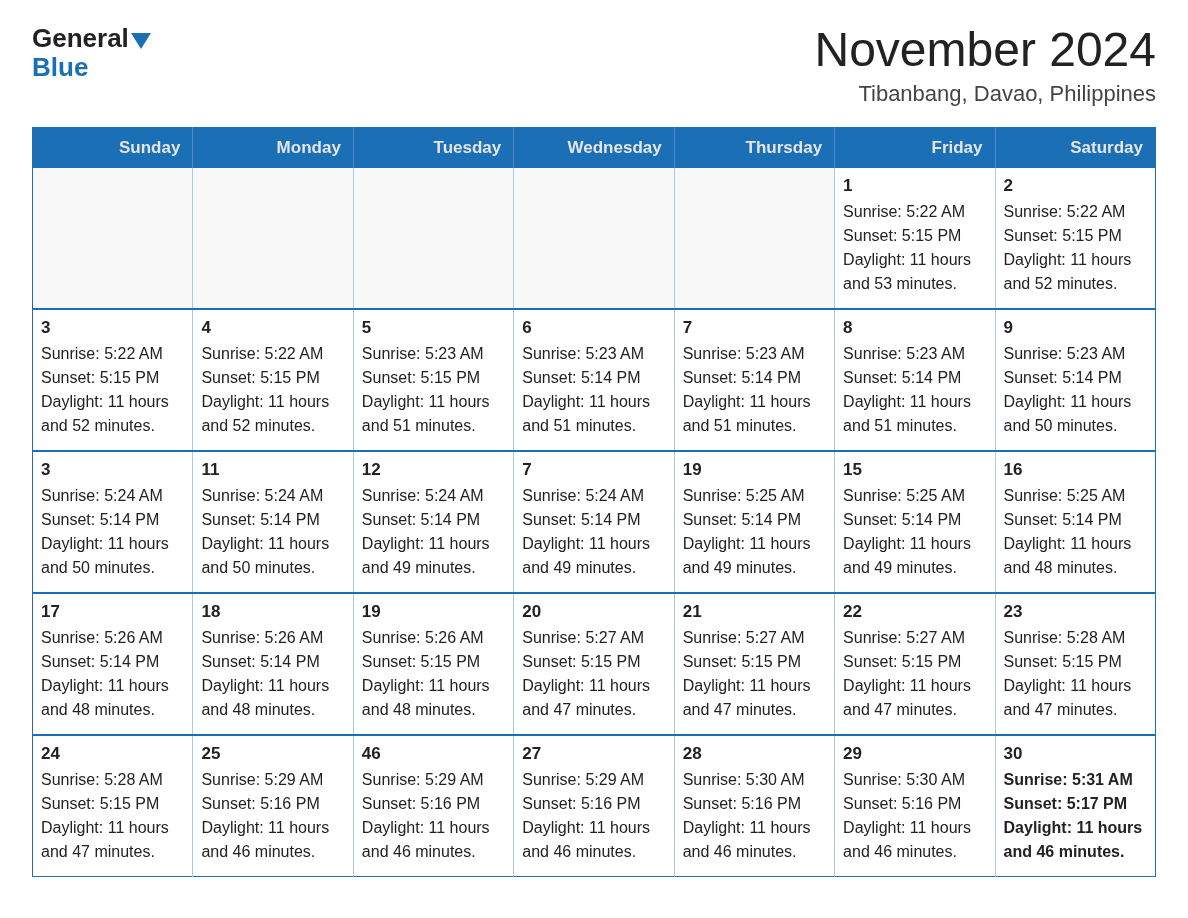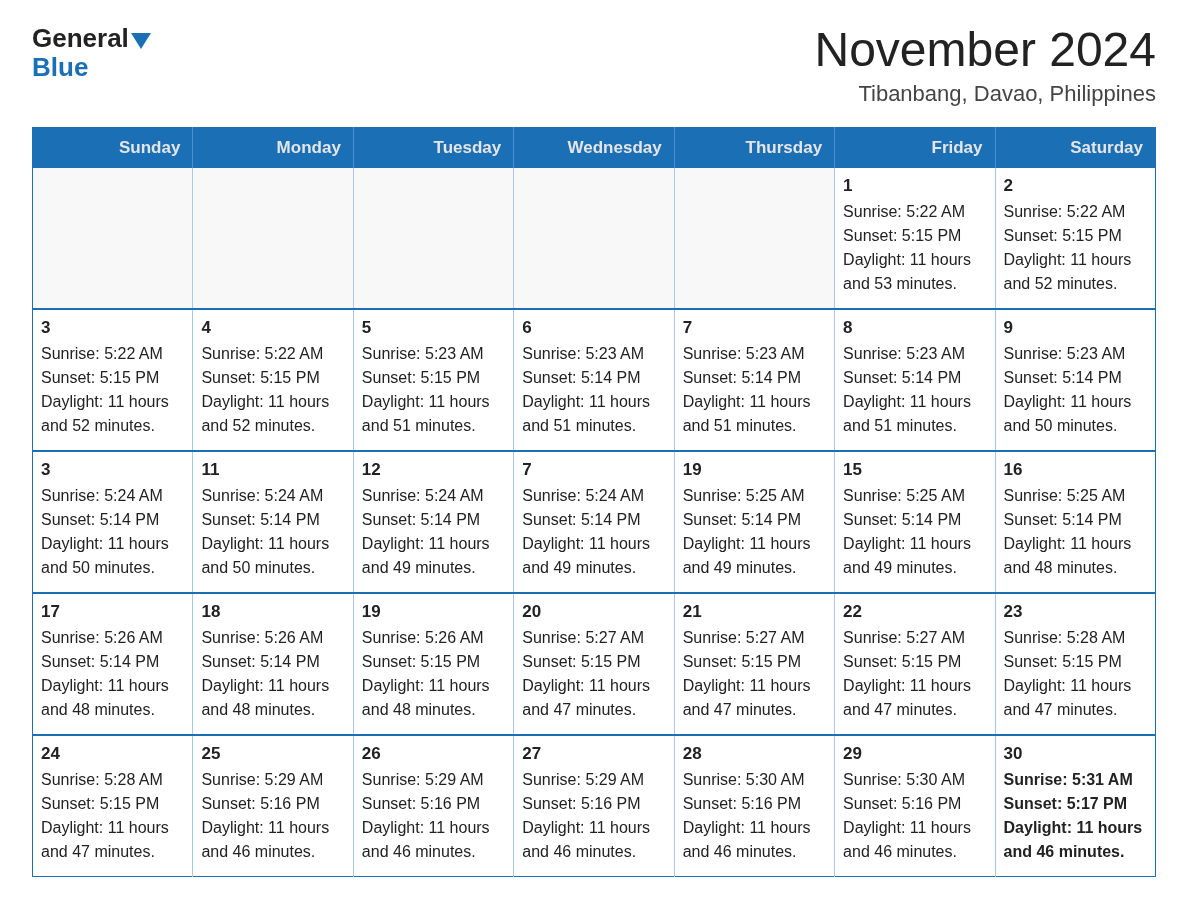--- a/index.html
+++ b/index.html
@@ -319,21 +319,21 @@
 and 47 minutes.</div>
         </td>
         <td>
           <span class="day-number">25</span>
           <div class="day-info" style="white-space: pre-line;">Sunrise: 5:29 AM
 Sunset: 5:16 PM
 Daylight: 11 hours
 and 46 minutes.</div>
         </td>
         <td>
-          <span class="day-number">26</span>
+          <span class="day-number">46</span>
           <div class="day-info" style="white-space: pre-line;">Sunrise: 5:29 AM
 Sunset: 5:16 PM
 Daylight: 11 hours
 and 46 minutes.</div>
         </td>
         <td>
           <span class="day-number">27</span>
           <div class="day-info" style="white-space: pre-line;">Sunrise: 5:29 AM
 Sunset: 5:16 PM
 Daylight: 11 hours

